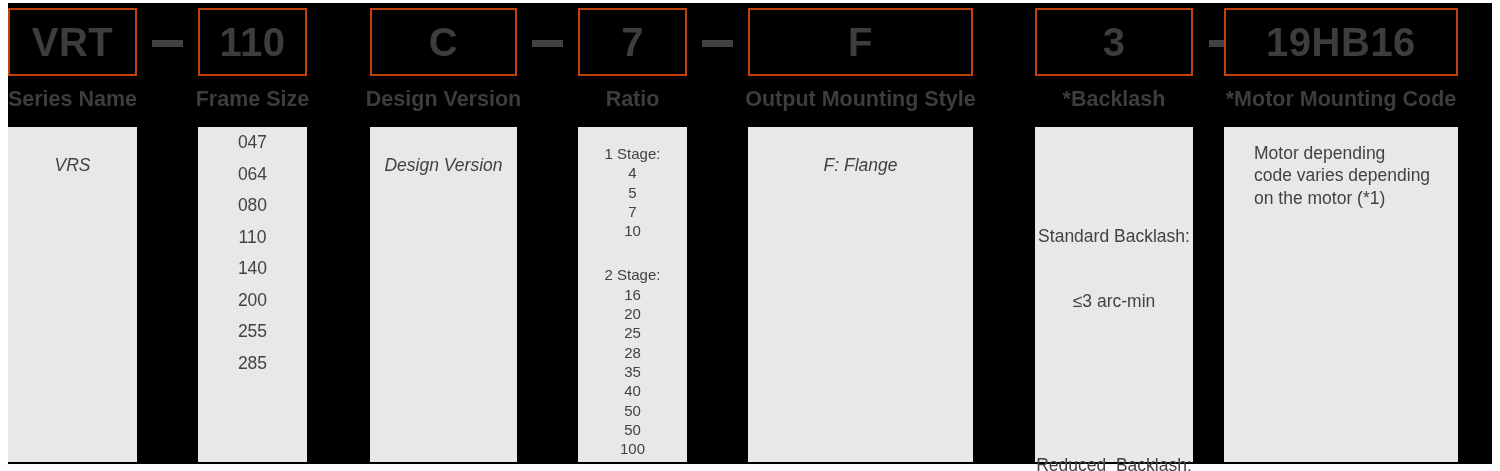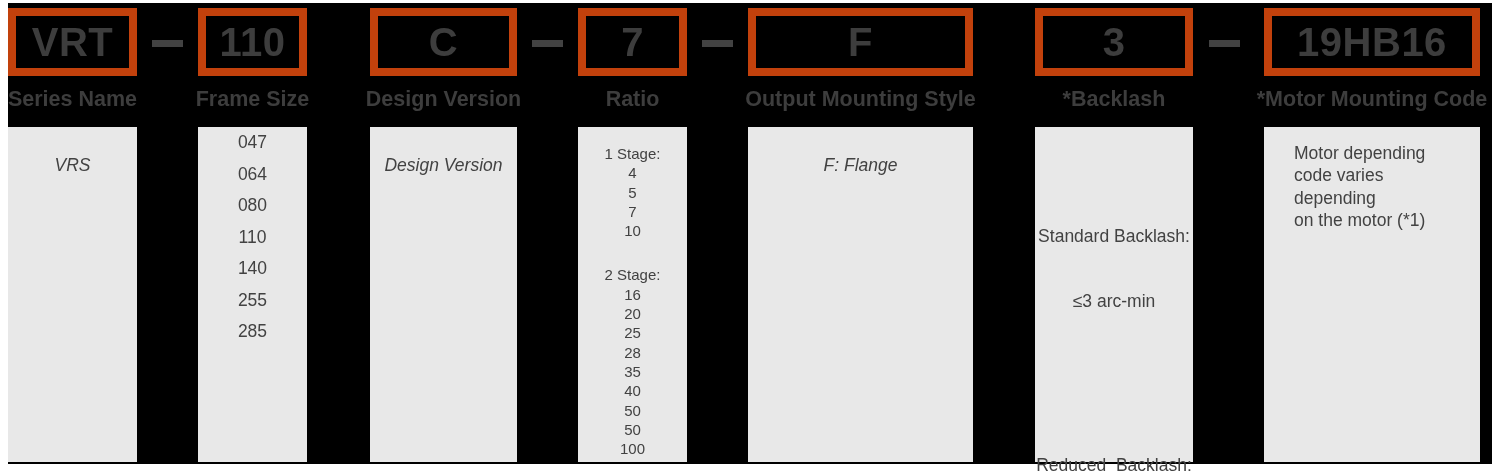--- a/index.html
+++ b/index.html
@@ -13,21 +13,21 @@
   .stage {
     position:absolute; left:8px; top:3px;
     width:1484px; height:461px;
     background:#000000;
   }
   .col { position:absolute; top:0; height:100%; }
 
   .code-box {
     position:absolute; top:5px; left:0; right:0;
     box-sizing:border-box; height:68px;
-    border:8px solid #c2410c;
+    border:2px solid #c2410c;
     display:flex; align-items:center; justify-content:center;
     font-size:40px; font-weight:700; letter-spacing:0.5px;
     color:#3d3d3d; background:#000000;
   }
   .col-label {
     position:absolute; top:83px; left:50%;
     transform:translateX(-50%);
     white-space:nowrap;
     font-size:21.5px; font-weight:700; line-height:26px;
     color:#3d3d3d;
@@ -73,20 +73,21 @@
     <div class="code-box">
       <span>110</span>
     </div>
     <div class="col-label">Frame Size</div>
     <div class="panel p-frame">
       <div>047</div>
       <div>064</div>
       <div>080</div>
       <div>110</div>
       <div>140</div>
+      <div>200</div>
       <div>255</div>
       <div>285</div>
     </div>
   </div>
 
   <div class="col" style="left:362px; width:147px">
     <div class="code-box">
       <span>C</span>
     </div>
     <div class="col-label">Design Version</div>
@@ -149,21 +150,21 @@
       </div>
       <div class="bl-block">
         <div>Reduced  Backlash:</div>
         
       </div>
     </div>
   </div>
 
   <div class="dash" style="left:1201px"></div>
 
-  <div class="col" style="left:1256px; width:216px">
+  <div class="col" style="left:1216px; width:234px">
     <div class="code-box">
       <span>19HB16</span>
     </div>
     <div class="col-label">*Motor Mounting Code</div>
     <div class="panel p-motor">
       <div>Motor depending</div>
       <div>code varies depending</div>
       <div>on the motor (*1)</div>
     </div>
   </div>

